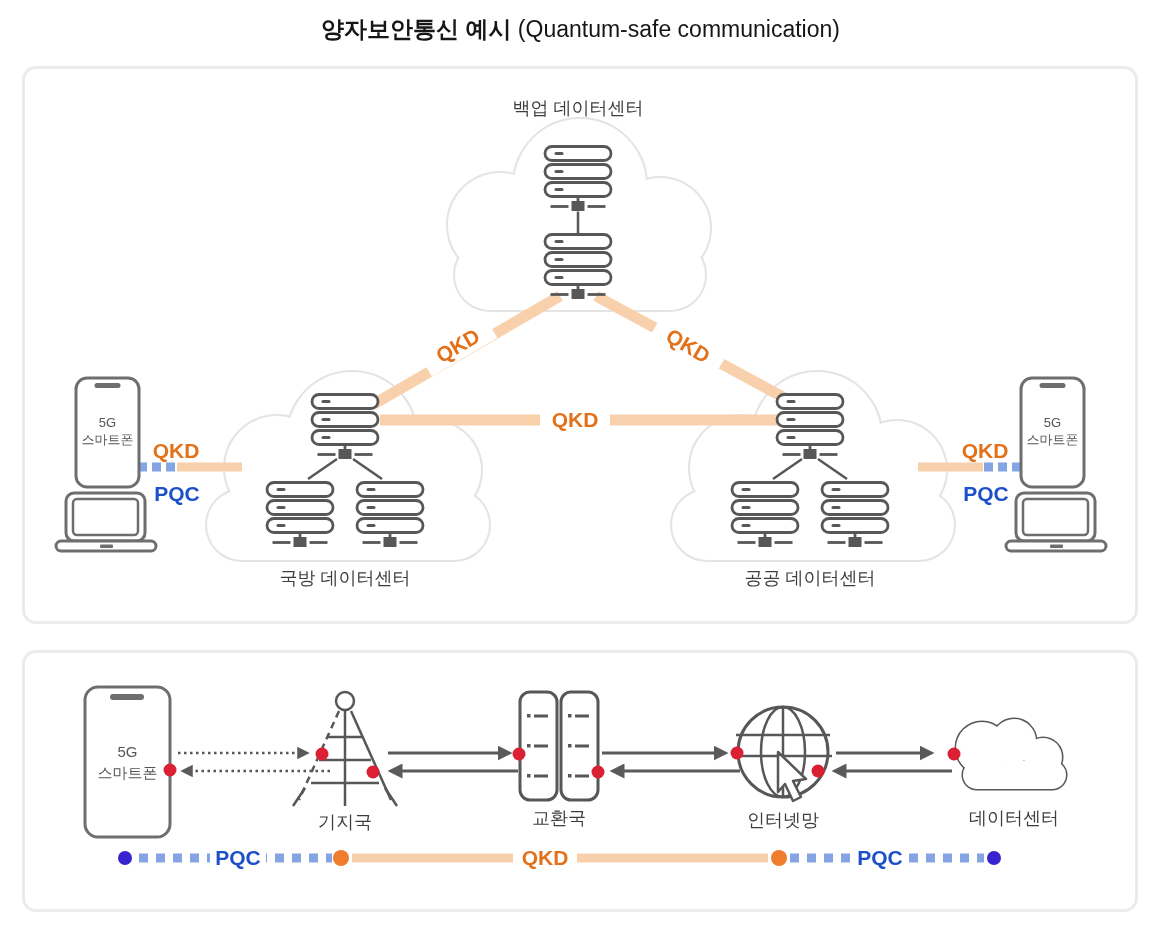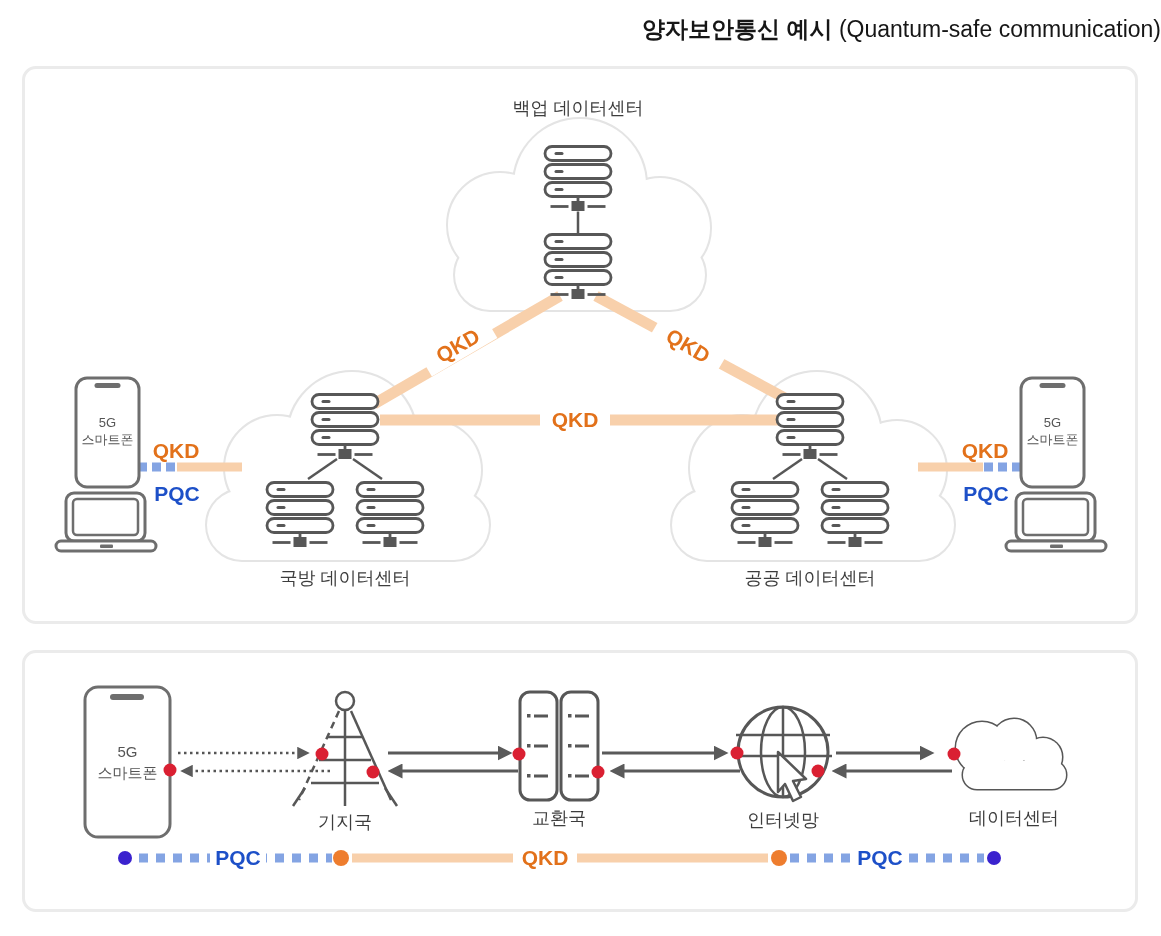--- a/index.html
+++ b/index.html
@@ -1,17 +1,17 @@
 <!DOCTYPE html>
 <html lang="ko"><head>
 <meta charset="utf-8">
 <style>
   html,body{margin:0;padding:0;background:#fff;}
   body{position:relative;width:1161px;height:936px;font-family:"Liberation Sans",sans-serif;overflow:hidden;}
-  .title{position:absolute;top:14px;left:0;width:1161px;text-align:right;font-size:23px;color:#161616;}
+  .title{position:absolute;top:14px;left:0;width:1161px;text-align:center;font-size:23px;color:#161616;}
   .title .ko{font-weight:700;}
   .title .en{font-weight:400;}
   .panel{position:absolute;background:#fff;border:3px solid #EBEBEB;border-radius:14px;box-sizing:border-box;}
   #panel-top{left:22px;top:66px;width:1116px;height:558px;}
   #panel-bottom{left:22px;top:650px;width:1116px;height:262px;}
   svg{position:absolute;font-family:"Liberation Sans",sans-serif;}
   #svg-top{left:22px;top:66px;}
   #svg-bottom{left:22px;top:650px;}
   
   .cloud-stroke circle,.cloud-stroke rect{fill:#fff;stroke:#E4E4E4;stroke-width:4;}

